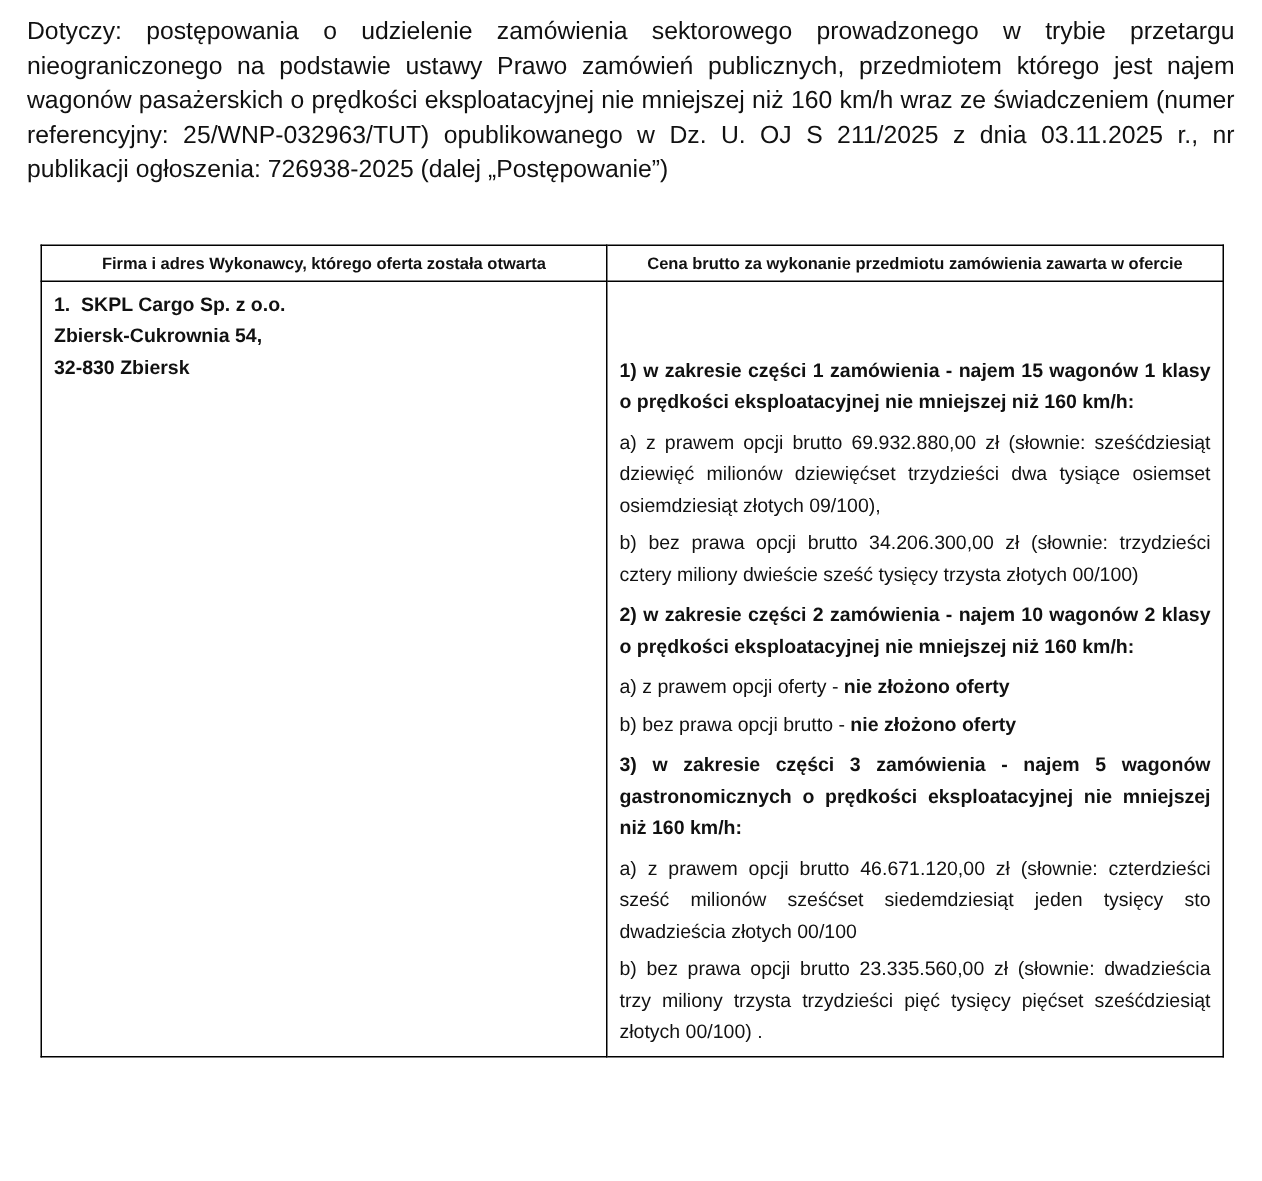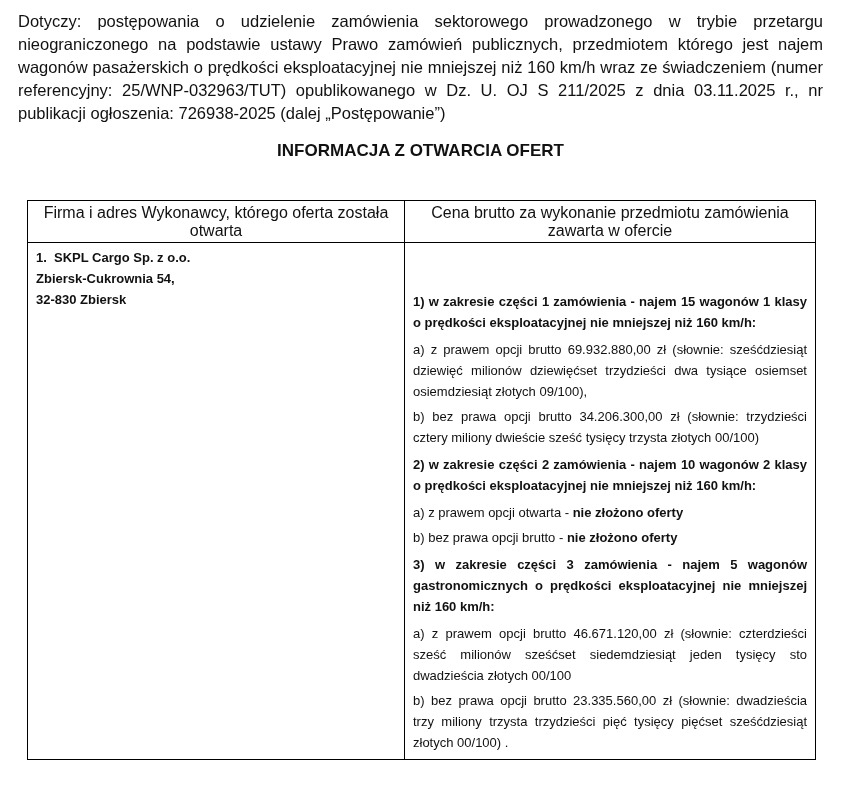--- a/index.html
+++ b/index.html
@@ -33,23 +33,23 @@
     margin: 38px 0 0 27px;
     width: 788px;
   }
   table.offers th,
   table.offers td {
     border: 1.5px solid #000000;
   }
   col.c1 { width: 377px; }
   col.c2 { width: 411px; }
   th.hdr {
-    font-size: 16px;
+    font-size: 11px;
     line-height: 18px;
-    font-weight: normal;
+    font-weight: bold;
     text-align: center;
     vertical-align: top;
     padding: 3px 6px 2px 6px;
   }
   td.cell {
     vertical-align: top;
     font-size: 13px;
     line-height: 21px;
     padding: 4px 8px 6px 8px;
   }
@@ -76,21 +76,20 @@
   }
   .b { font-weight: bold; }
 </style>
 </head>
 <body>
 
 <div class="page">
 
   <p class="intro">Dotyczy: postępowania o udzielenie zamówienia sektorowego prowadzonego w trybie przetargu nieograniczonego na podstawie ustawy Prawo zamówień publicznych, przedmiotem którego jest najem wagonów pasażerskich o prędkości eksploatacyjnej nie mniejszej niż 160 km/h wraz ze świadczeniem (numer referencyjny: 25/WNP-032963/TUT) opublikowanego w Dz. U. OJ S 211/2025 z dnia 03.11.2025 r., nr publikacji ogłoszenia: 726938-2025 (dalej „Postępowanie”)</p>
 
-  <h1 class="title">INFORMACJA Z OTWARCIA OFERT</h1>
 
   <table class="offers">
     <colgroup>
       <col class="c1">
       <col class="c2">
     </colgroup>
     <thead>
       <tr>
         <th class="hdr">Firma i adres Wykonawcy, którego oferta została otwarta</th>
         <th class="hdr">Cena brutto za wykonanie przedmiotu zamówienia zawarta w ofercie</th>
@@ -101,21 +100,21 @@
         <td class="cell company-cell">
             <div class="company-line">1.  SKPL Cargo Sp. z o.o.</div>
             <div class="company-line">Zbiersk-Cukrownia 54,</div>
             <div class="company-line">32-830 Zbiersk</div>
           </td>
         <td class="cell price-cell">
             <p class="section"><span class="b">1) w zakresie części 1 zamówienia - najem 15 wagonów 1 klasy o prędkości eksploatacyjnej nie mniejszej niż 160 km/h:</span></p>
             <p class="item"><span>a) z prawem opcji brutto 69.932.880,00 zł (słownie: sześćdziesiąt dziewięć milionów dziewięćset trzydzieści dwa tysiące osiemset osiemdziesiąt złotych 09/100),</span></p>
             <p class="item"><span>b) bez prawa opcji brutto 34.206.300,00 zł (słownie: trzydzieści cztery miliony dwieście sześć tysięcy trzysta złotych 00/100)</span></p>
             <p class="section"><span class="b">2) w zakresie części 2 zamówienia - najem 10 wagonów 2 klasy o prędkości eksploatacyjnej nie mniejszej niż 160 km/h:</span></p>
-            <p class="item"><span>a) z prawem opcji otwarta - </span><span class="b">nie złożono oferty</span></p>
+            <p class="item"><span>a) z prawem opcji oferty - </span><span class="b">nie złożono oferty</span></p>
             <p class="item"><span>b) bez prawa opcji brutto - </span><span class="b">nie złożono oferty</span></p>
             <p class="section"><span class="b">3) w zakresie części 3 zamówienia - najem 5 wagonów gastronomicznych o prędkości eksploatacyjnej nie mniejszej niż 160 km/h:</span></p>
             <p class="item"><span>a) z prawem opcji brutto 46.671.120,00 zł (słownie: czterdzieści sześć milionów sześćset siedemdziesiąt jeden tysięcy sto dwadzieścia złotych 00/100</span></p>
             <p class="item"><span>b) bez prawa opcji brutto 23.335.560,00 zł (słownie: dwadzieścia trzy miliony trzysta trzydzieści pięć tysięcy pięćset sześćdziesiąt złotych 00/100) .</span></p>
           </td>
       </tr>
     </tbody>
   </table>
 
 </div>

